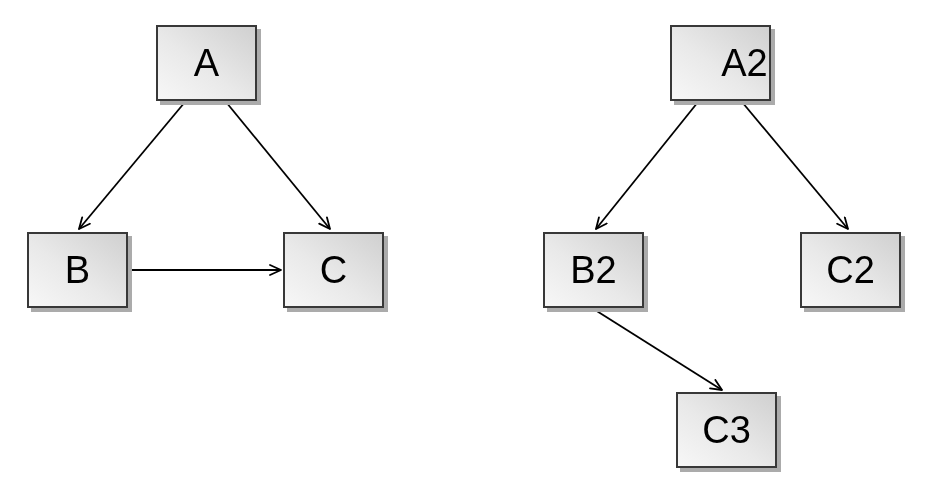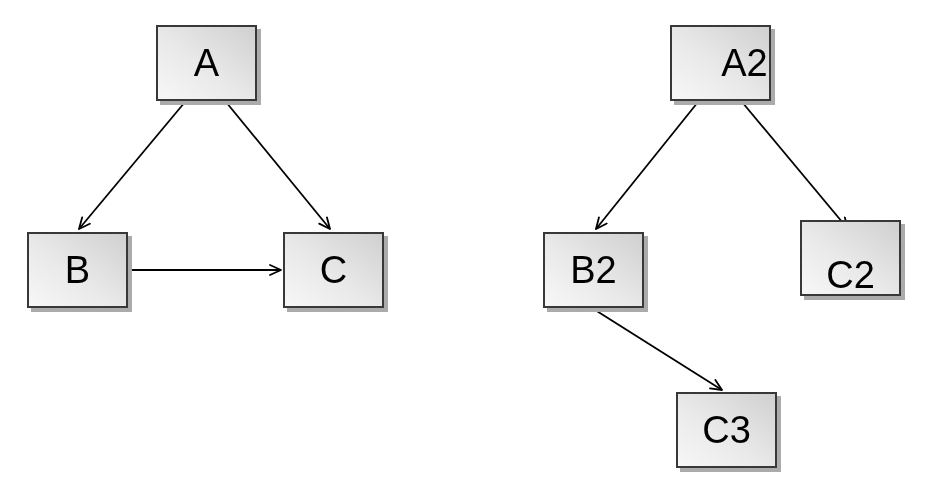--- a/index.html
+++ b/index.html
@@ -40,21 +40,21 @@
     color: #000000;
     letter-spacing: 0px;
     user-select: none;
   }
   
   .pos-A  { left: 156px; top: 25px;  }
   .pos-B  { left: 27px;  top: 232px; }
   .pos-C  { left: 283px; top: 232px; }
   .pos-A2 { left: 670px; top: 25px; padding-left: 48px;  }
   .pos-B2 { left: 543px; top: 232px; justify-content: center; }
-  .pos-C2 { left: 800px; top: 220px; align-items: flex-end; }
+  .pos-C2 { left: 800px; top: 232px; }
   .pos-C3 { left: 676px; top: 392px; justify-content: center; }
 </style>
 </head>
 <body>
 
 <div class="canvas">
 
   <svg class="edges-layer" width="940" height="504" viewBox="0 0 940 504" xmlns="http://www.w3.org/2000/svg">
     <defs>
       <marker id="arrowhead" markerUnits="userSpaceOnUse" markerWidth="16" markerHeight="14" refX="12" refY="6" orient="auto">

